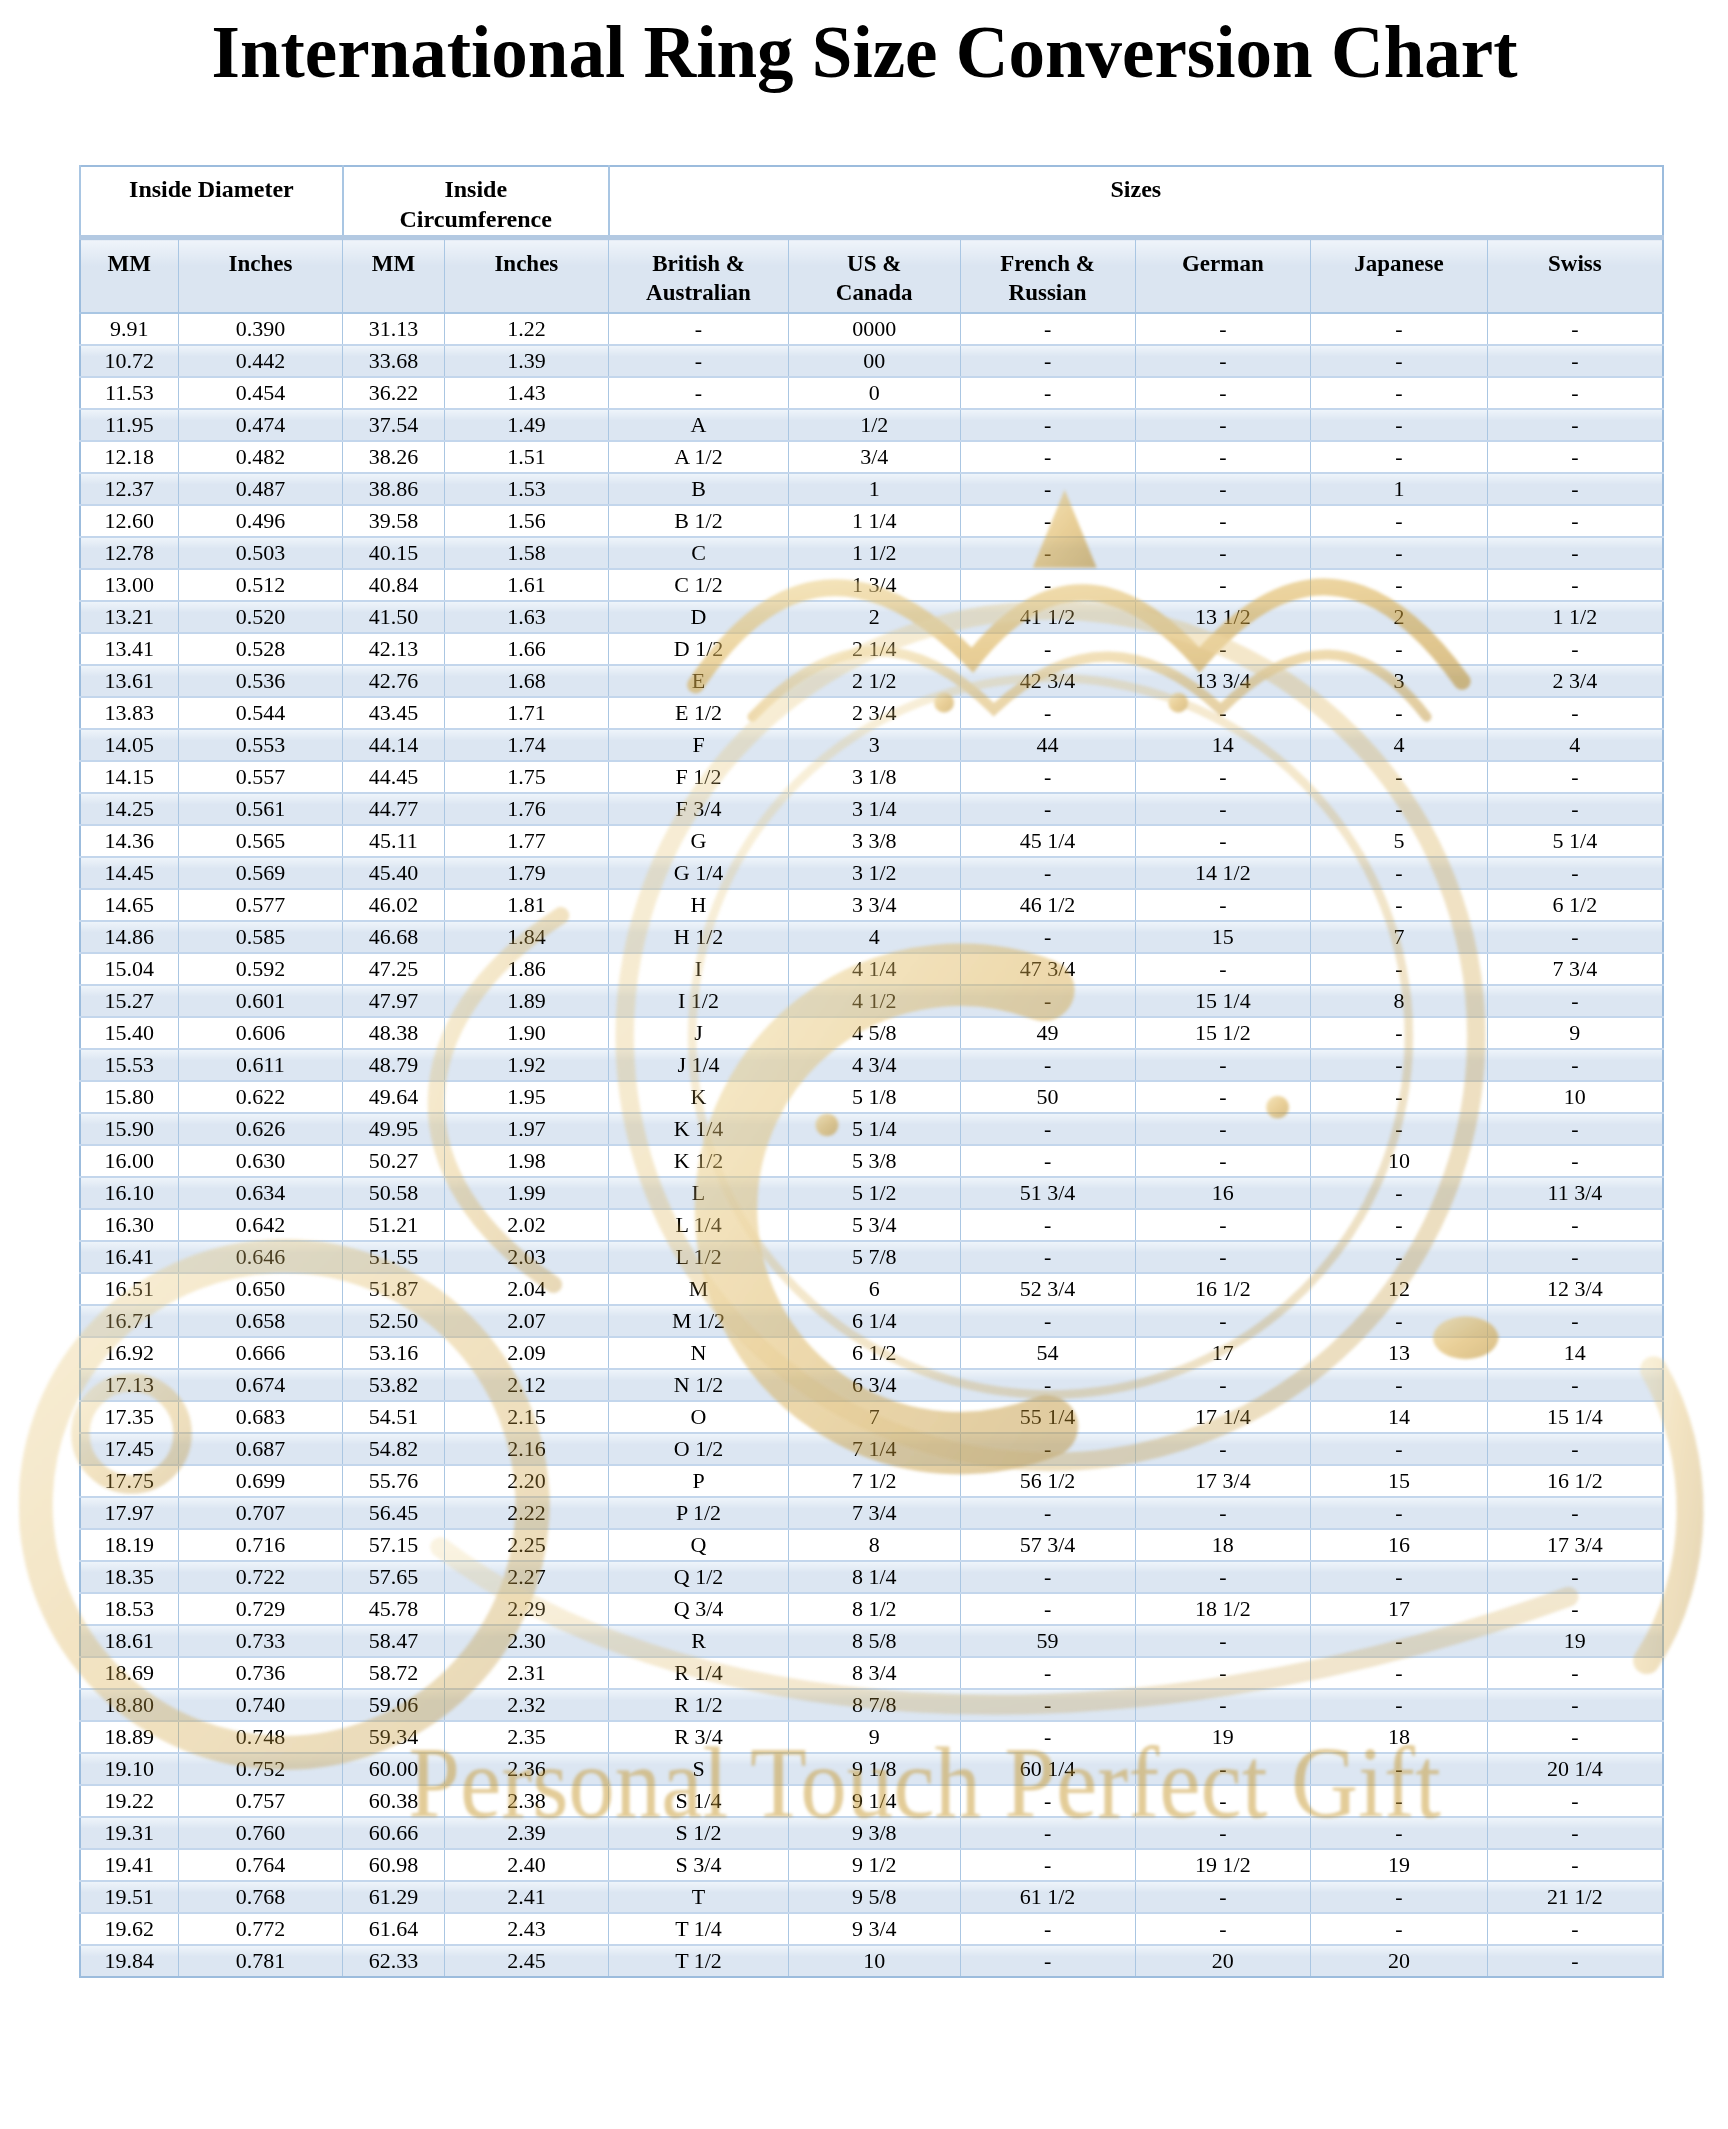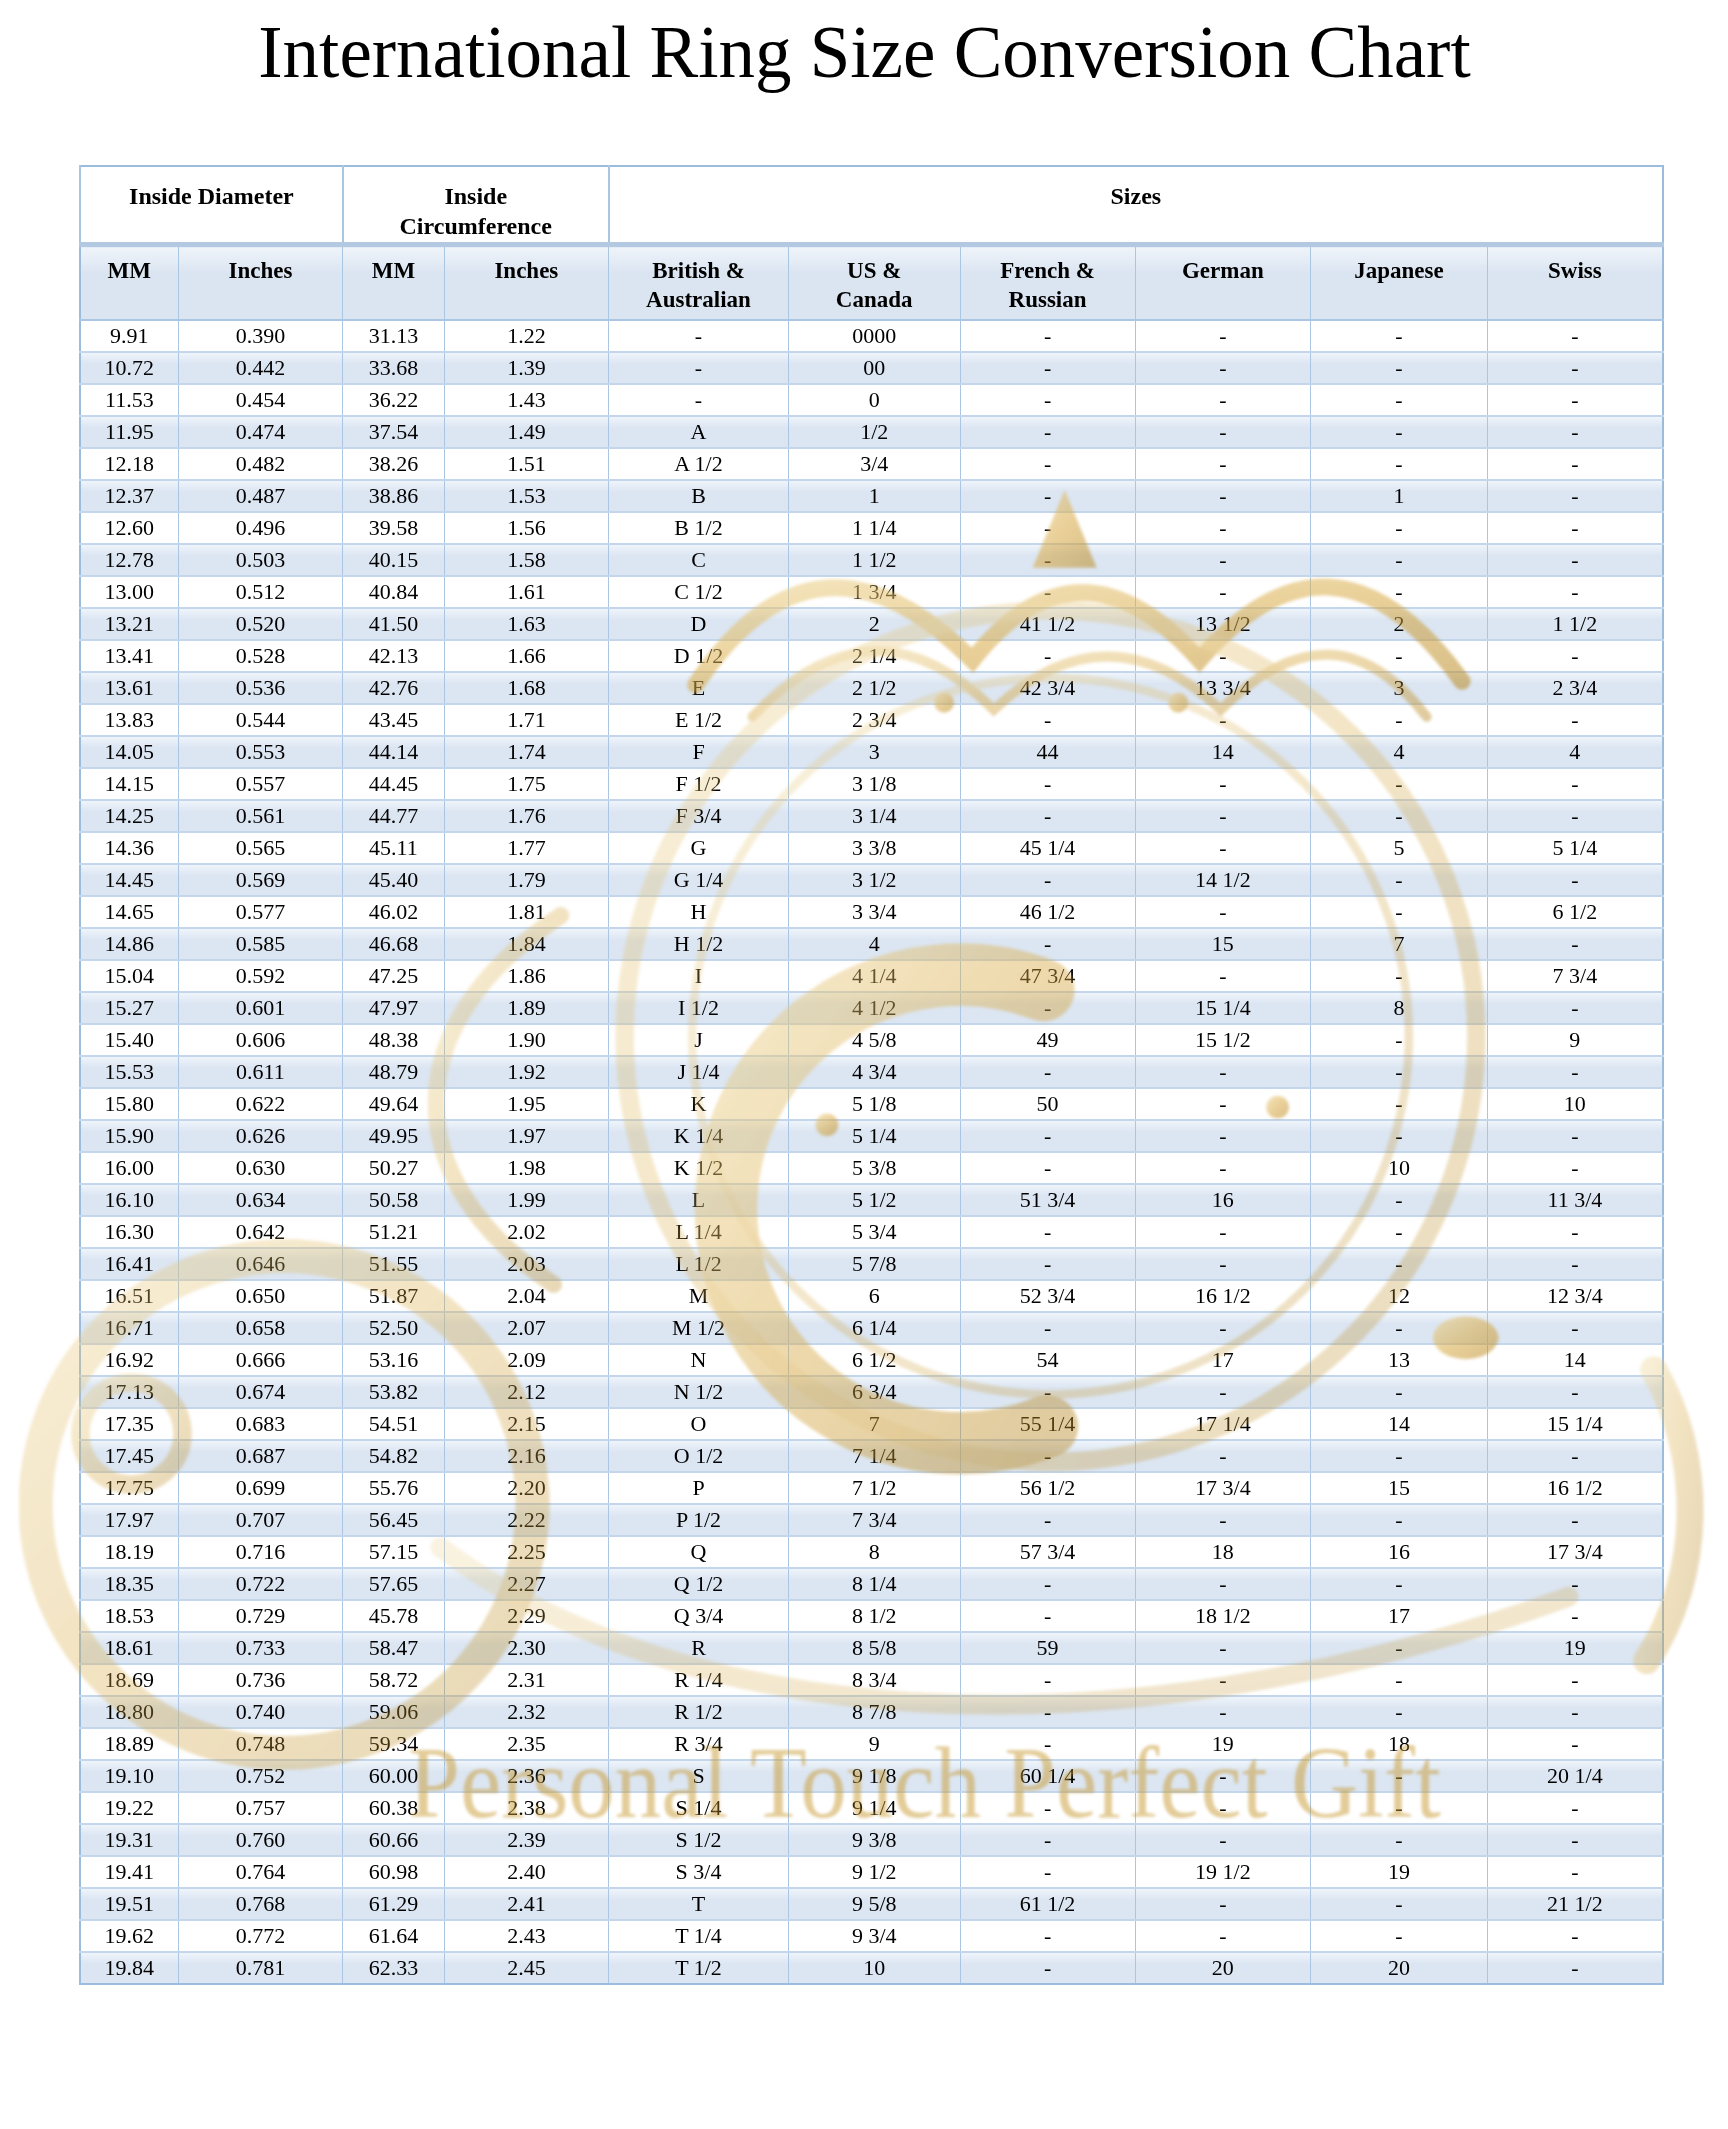--- a/index.html
+++ b/index.html
@@ -11,21 +11,21 @@
     font-family:"Liberation Serif","DejaVu Serif",serif;
     overflow:hidden;
   }
   .page-title{
     position:absolute;
     top:11.4px; left:0;
     width:100%;
     margin:0;
     text-align:center;
     font-size:73px;
-    font-weight:normal;
+    font-weight:bold;
     color:#000000;
     letter-spacing:0px;
     white-space:nowrap;
   }
   .table-wrap{
     position:absolute;
     left:79px;
     top:165px;
     width:1585px;
   }
@@ -44,21 +44,21 @@
     line-height:1.25;
   }
   .group-th{
     background:#ffffff;
     font-size:24px;
     font-weight:bold;
     height:71px;
     border-left:2.1px solid #a9c6e3;
     border-bottom:5px solid #b3c9e2;
     vertical-align:top;
-    padding-top:14px;
+    padding-top:7px;
   }
   .col-th{
     background:linear-gradient(180deg,#eff4fa 0%,#dbe5f1 35%,#dbe5f1 100%);
     font-size:23px;
     font-weight:bold;
     height:75px;
     border-left:1.4px solid #a9c6e3;
     border-bottom:2.8px solid #a9c6e3;
     vertical-align:top;
     padding-top:10px;

